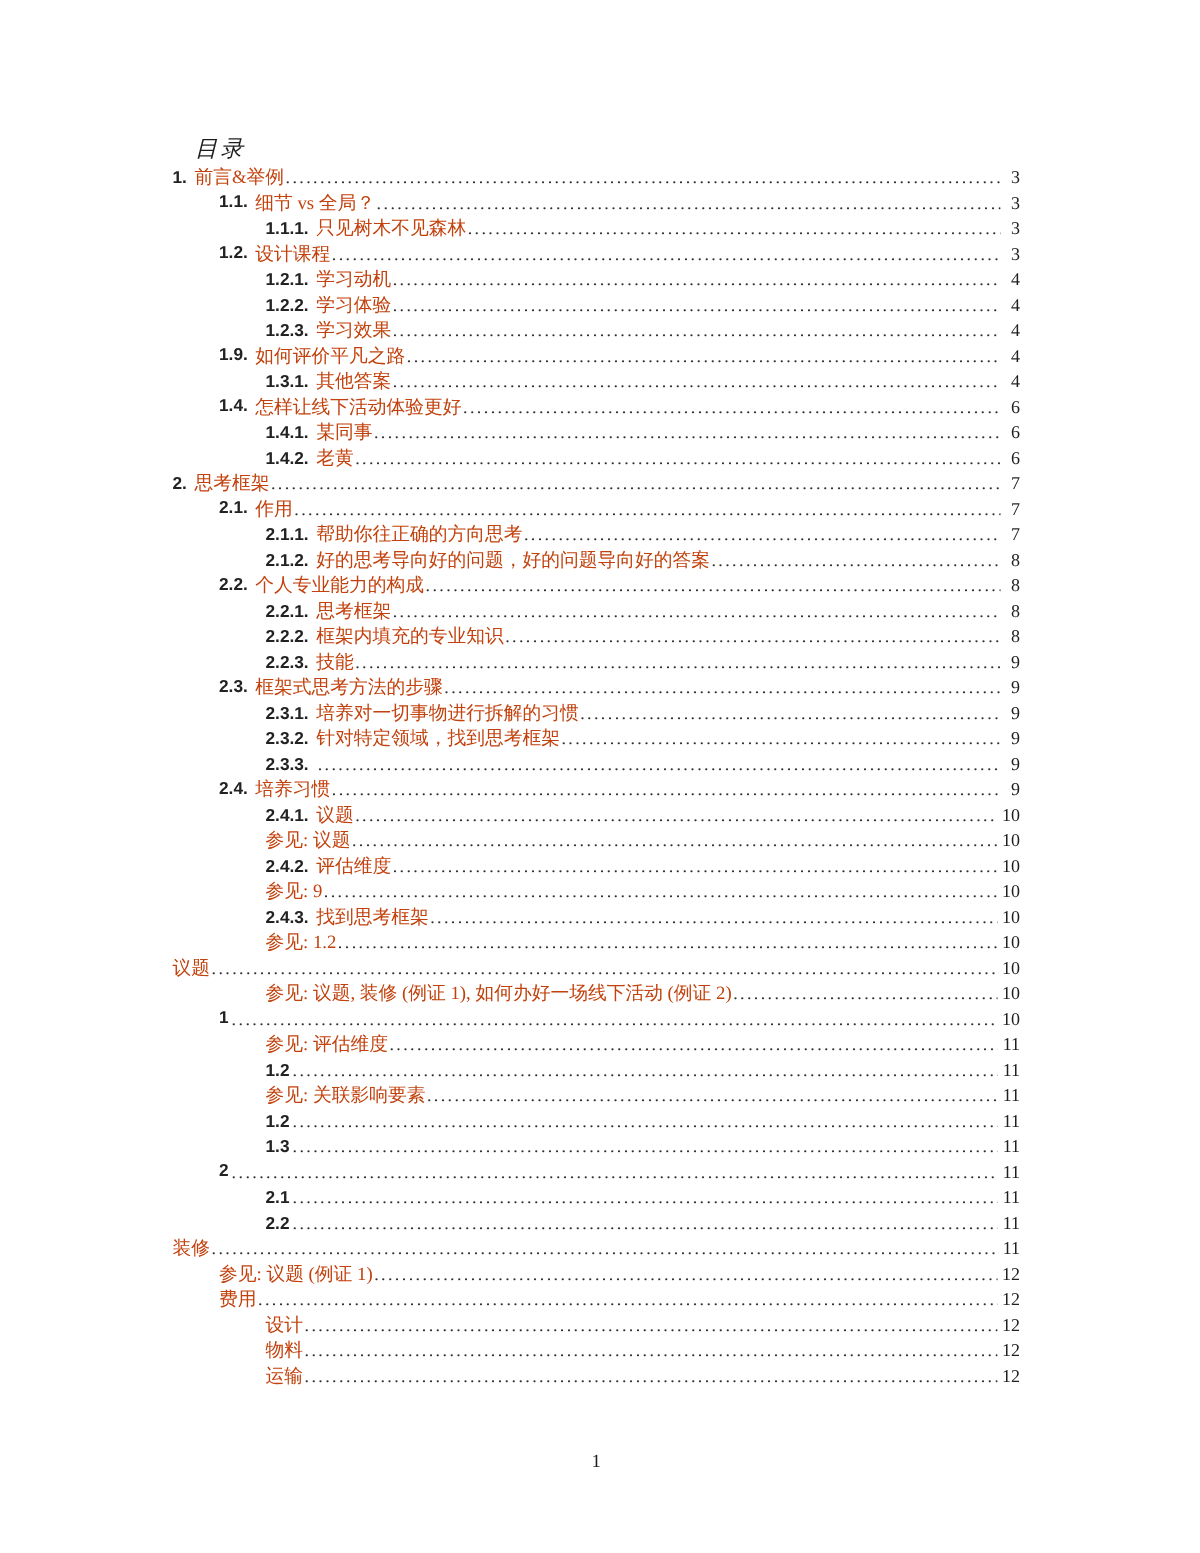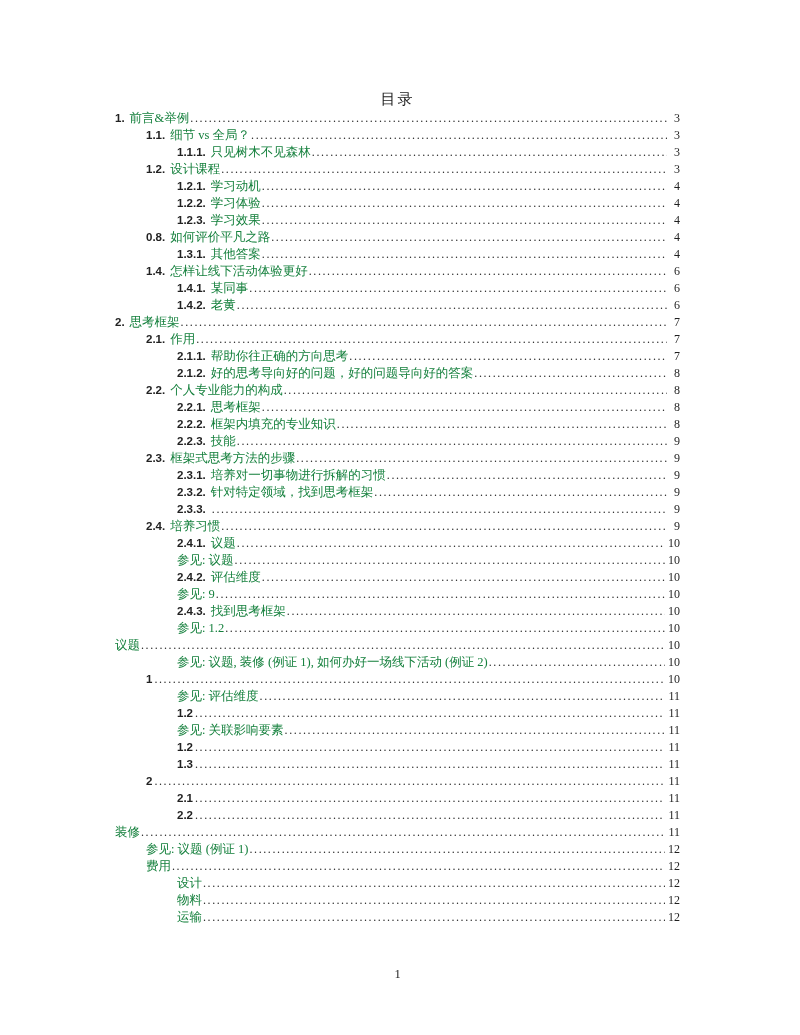--- a/index.html
+++ b/index.html
@@ -12,26 +12,26 @@
     width: 800px;
     height: 1035px;
     background: #ffffff;
     color: #1f1f1f;
     font-family: "Liberation Serif", "DejaVu Serif", serif;
     overflow: hidden;
   }
   .toc-title {
     position: absolute;
     top: 90px;
-    left: 115px;
+    left: 130px;
     width: 565px;
-    text-align: center;
     font-size: 15px;
     letter-spacing: 2px;
     color: #1c1c1c;
+    font-style: italic;
   }
   .toc {
     position: absolute;
     top: 110px;
     left: 115px;
     width: 565px;
   }
   .toc-row {
     display: flex;
     align-items: baseline;
@@ -47,21 +47,21 @@
     font-family: "Liberation Sans", "DejaVu Sans", sans-serif;
     font-weight: 700;
     font-size: 11.5px;
     color: #222222;
     margin-right: 5px;
     flex: 0 0 auto;
   }
   .num.no-text { margin-right: 1px; }
   .txt {
     flex: 0 0 auto;
-    color: #15803d;
+    color: #c2410c;
   }
   .leader {
     flex: 1 1 auto;
     overflow: hidden;
     white-space: nowrap;
     margin: 0 3px 0 1px;
     min-width: 8px;
   }
   .leader::after {
     content: "..................................................................................................................................................................................................................................................................................................";
@@ -130,21 +130,21 @@
         <span class="leader"></span>
         <span class="pg">4</span>
       </div>
       <div class="toc-row level-2">
         <span class="num">1.2.3.</span>
         <span class="txt">学习效果</span>
         <span class="leader"></span>
         <span class="pg">4</span>
       </div>
       <div class="toc-row level-1">
-        <span class="num">0.8.</span>
+        <span class="num">1.9.</span>
         <span class="txt">如何评价平凡之路</span>
         <span class="leader"></span>
         <span class="pg">4</span>
       </div>
       <div class="toc-row level-2">
         <span class="num">1.3.1.</span>
         <span class="txt">其他答案</span>
         <span class="leader"></span>
         <span class="pg">4</span>
       </div>

